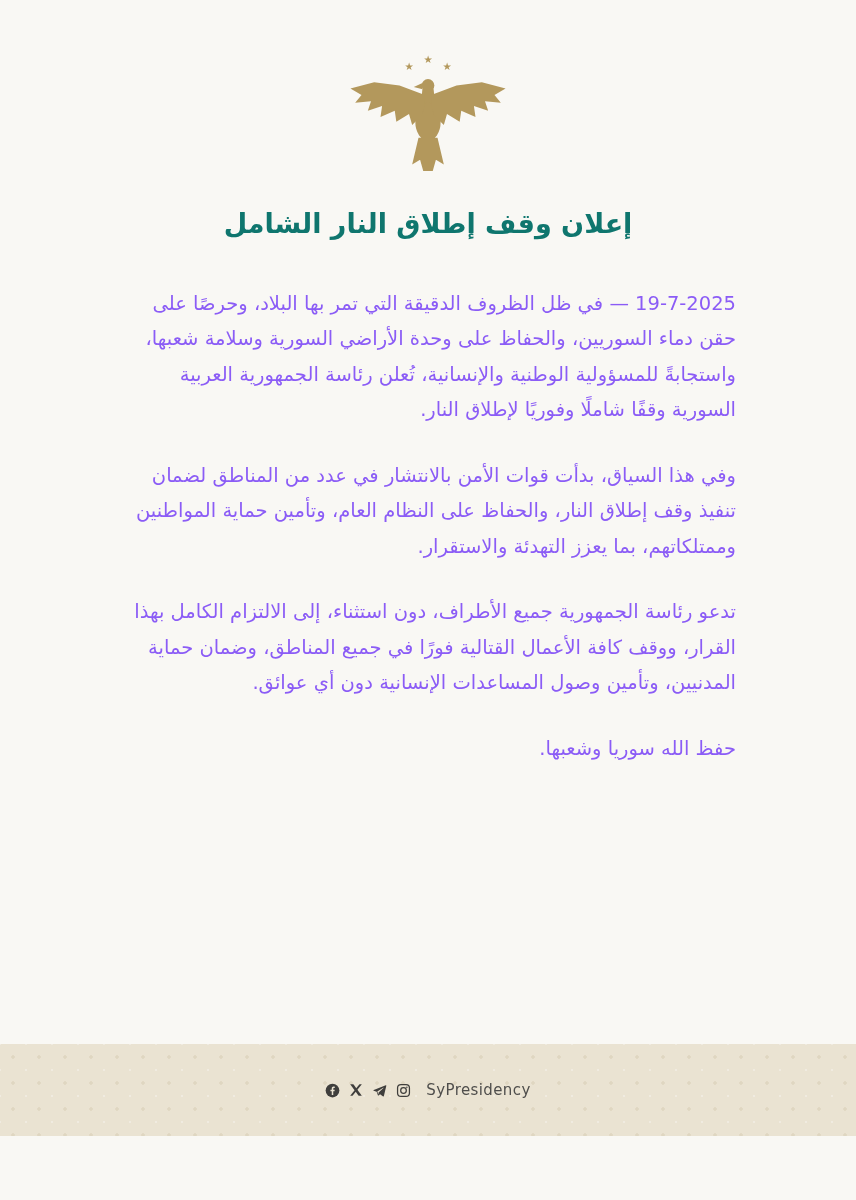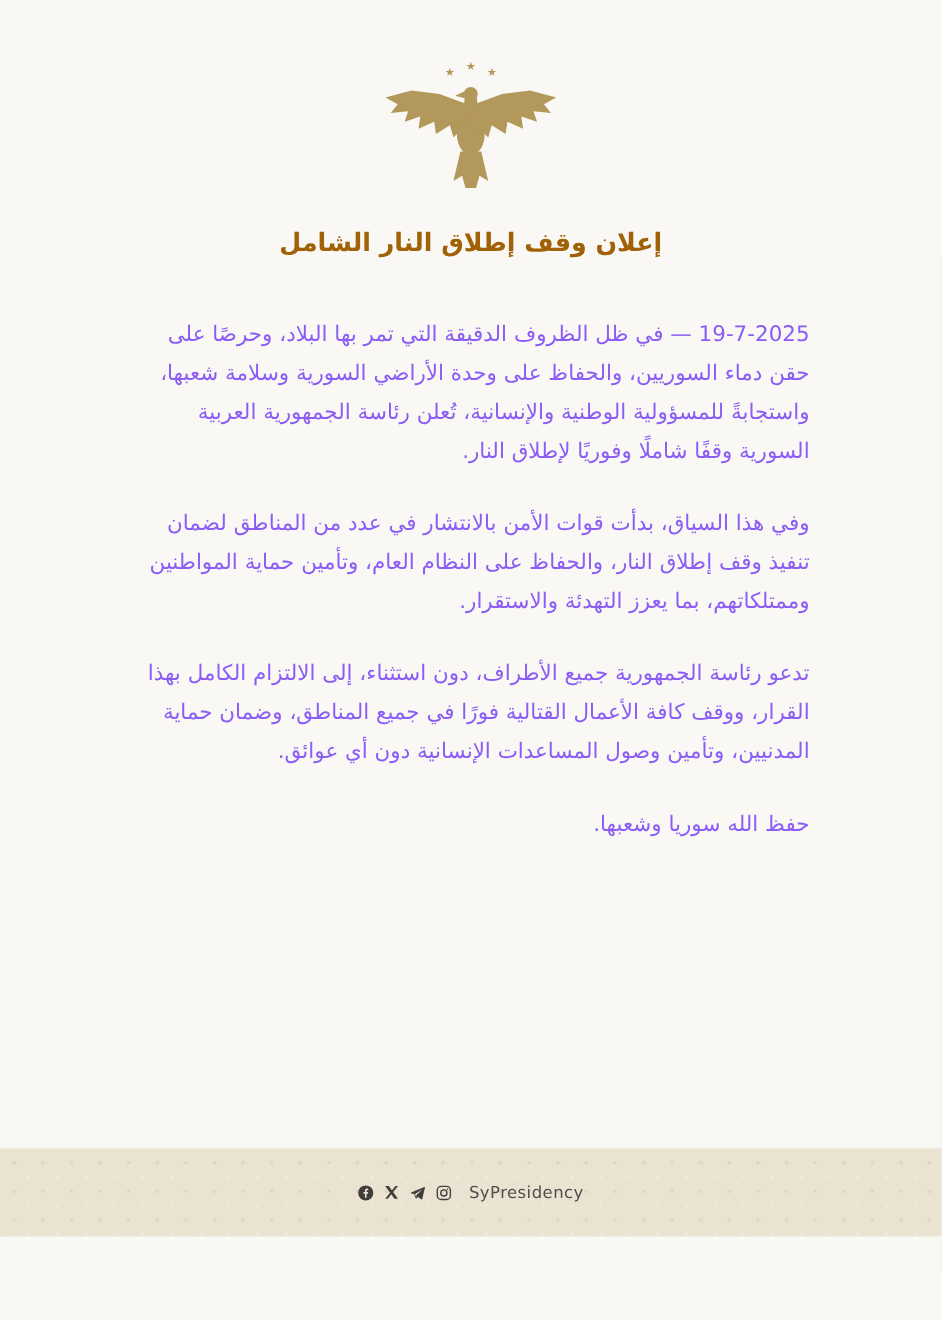--- a/index.html
+++ b/index.html
@@ -29,22 +29,22 @@
 
   
   .title {
     position: absolute;
     top: 208px;
     left: 0;
     right: 0;
     margin: 0;
     text-align: center;
     direction: rtl;
-    color: #a16207;
-    font-size: 23px;
+    color: #0f766e;
+    font-size: 27px;
     font-weight: bold;
     letter-spacing: 0;
   }
 
   
   .body-text {
     position: absolute;
     top: 286px;
     right: 120px;
     left: 118px;
@@ -61,21 +61,21 @@
     margin-top: 4px;
     margin-bottom: 0;
   }
 
   
   .footer-band {
     position: absolute;
     top: 1044px;
     left: 0;
     width: 856px;
-    height: 80px;
+    height: 92px;
     background-color: #eae3d2;
     background-image:
       radial-gradient(circle, rgba(168,148,108,0.16) 0 1.5px, transparent 2px),
       radial-gradient(circle, rgba(255,255,255,0.30) 0 1px, transparent 1.5px);
     background-size: 26px 26px, 26px 26px;
     background-position: 0 0, 13px 13px;
     display: flex;
     justify-content: center;
   }
   .footer-row {

